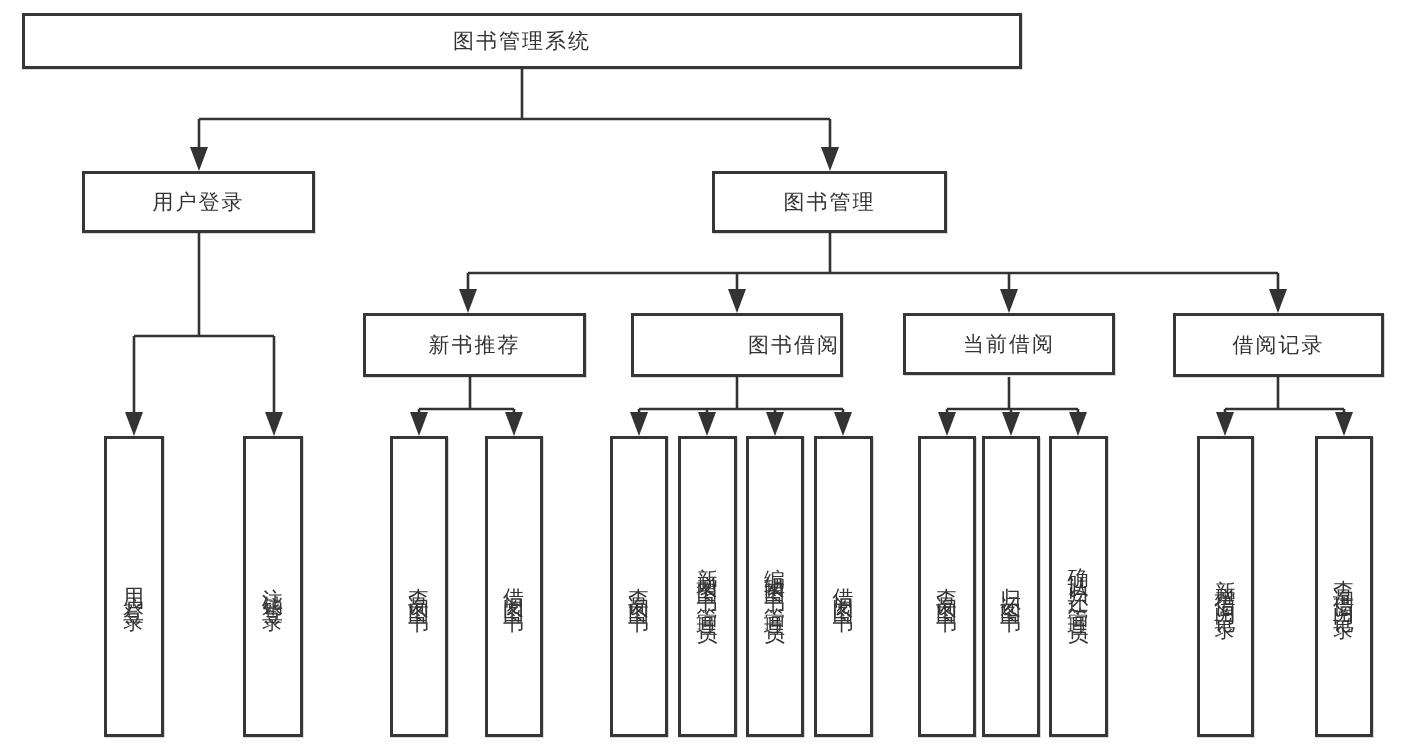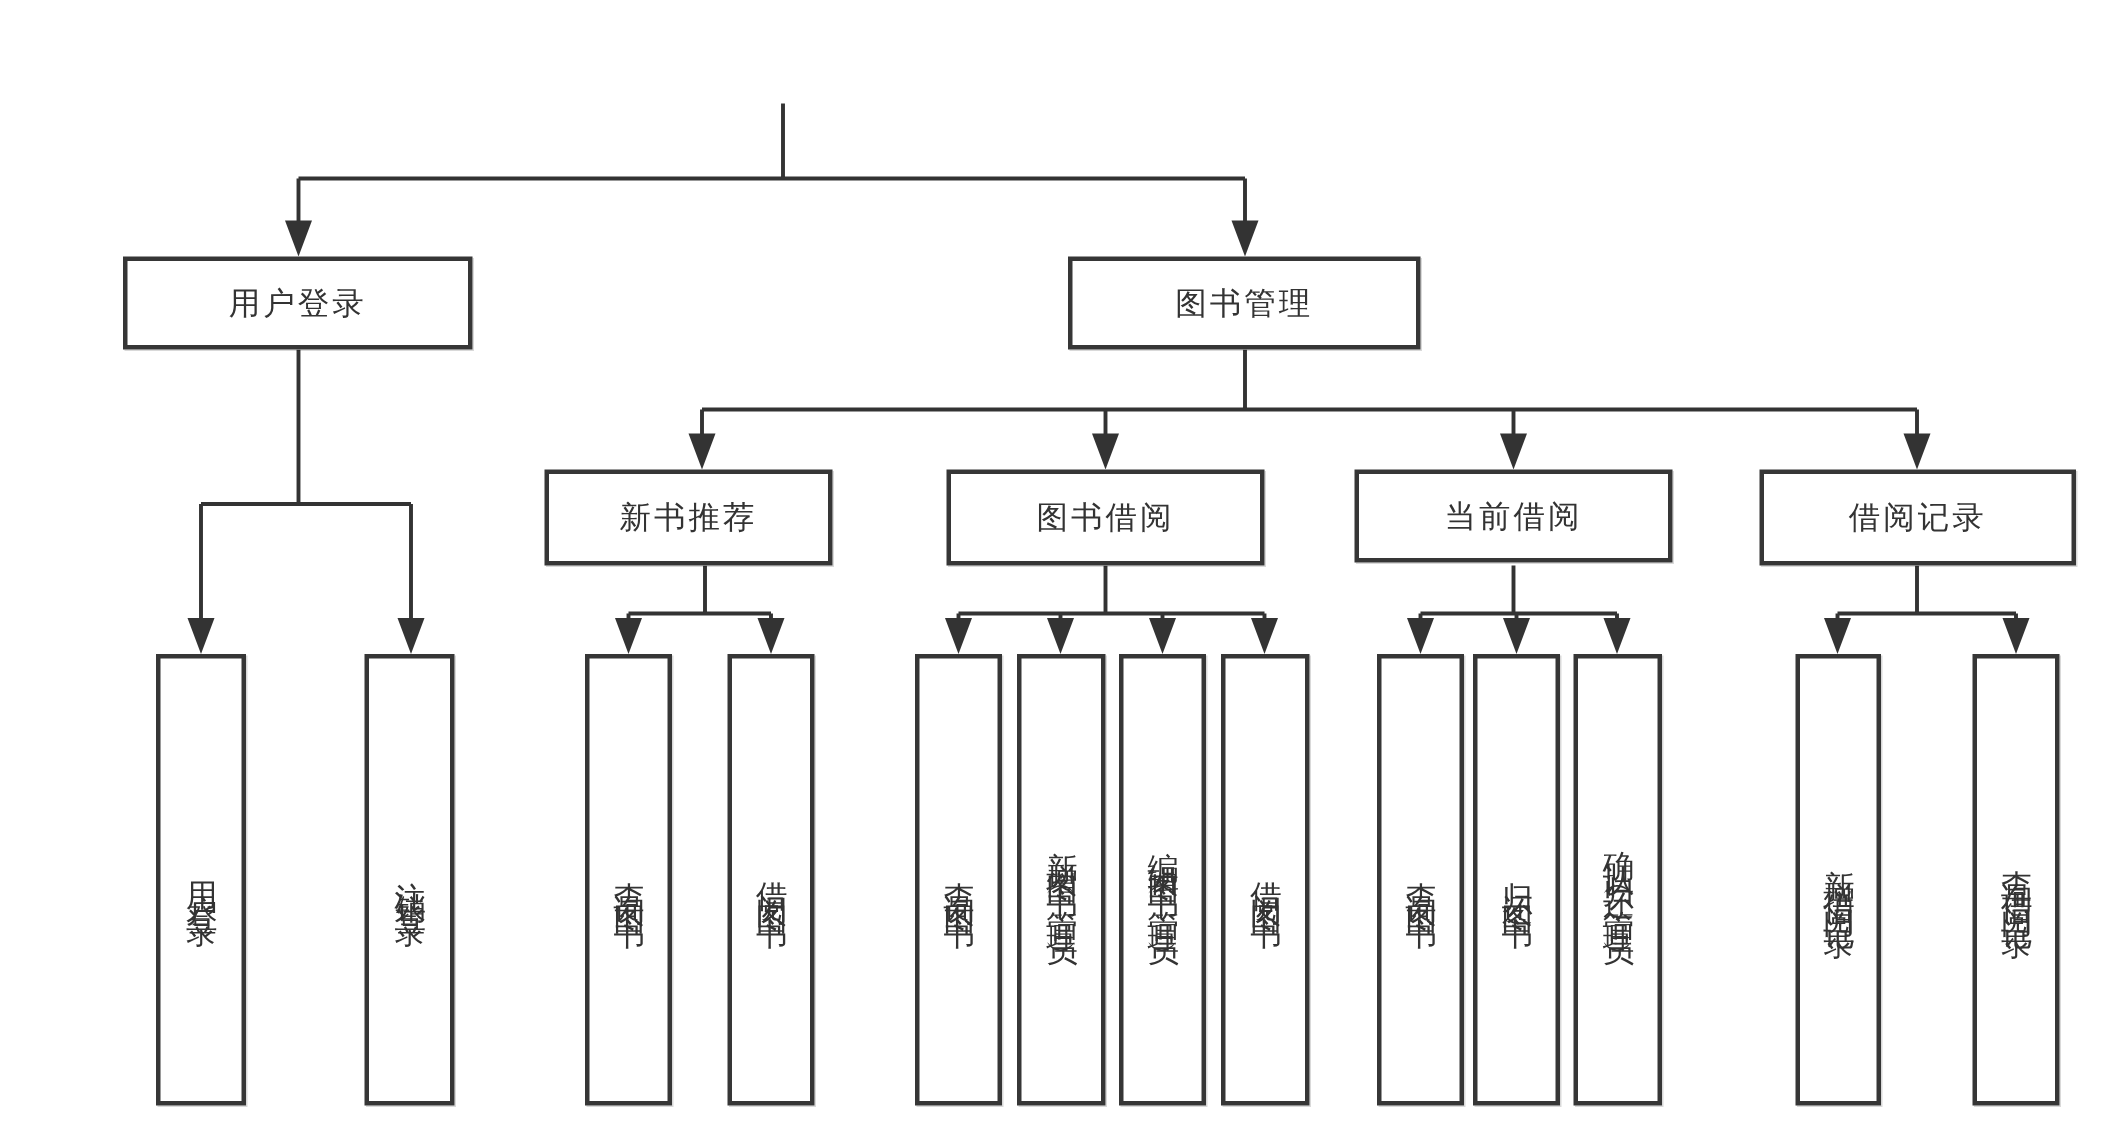--- a/index.html
+++ b/index.html
@@ -38,22 +38,22 @@
     text-orientation: mixed;
     letter-spacing: 8px;
     font-size: 21px;
     line-height: 1;
     white-space: nowrap;
   }
   
   #n-root   { left: 22px;   top: 13px;  width: 1000px; height: 56px; }
   #n-login  { left: 82px;   top: 171px; width: 233px;  height: 62px; }
   #n-mgmt   { left: 712px;  top: 171px; width: 235px;  height: 62px; }
-  #n-sec0   { left: 363px;  top: 313px; width: 192px;  height: 64px; }
-  #n-sec1   { left: 631px;  top: 313px; width: 212px;  height: 64px; }
+  #n-sec0   { left: 363px;  top: 313px; width: 223px;  height: 64px; }
+  #n-sec1   { left: 631px;  top: 313px; width: 212px;  height: 64px; justify-content: flex-end; }
   #n-sec2   { left: 903px;  top: 313px; width: 212px;  height: 62px; }
   #n-sec3   { left: 1173px; top: 313px; width: 211px;  height: 64px; }
   .leaf     { top: 436px; height: 301px; }
   #l-0  { left: 104px;  width: 60px; }
   #l-1  { left: 243px;  width: 60px; }
   #l-2  { left: 390px;  width: 58px; }
   #l-3  { left: 485px;  width: 58px; }
   #l-4  { left: 610px;  width: 58px; }
   #l-5  { left: 678px;  width: 59px; }
   #l-6  { left: 746px;  width: 58px; }
@@ -122,20 +122,23 @@
     <path d="M1009,377 V409 M947,409 H1078 M947,409 V417 M1011,409 V417 M1078,409 V417"></path>
     <polygon points="938,412 956,412 947,436"></polygon>
     <polygon points="1002,412 1020,412 1011,436"></polygon>
     <polygon points="1069,412 1087,412 1078,436"></polygon>
 
     <path d="M1278,377 V409 M1225,409 H1344 M1225,409 V417 M1344,409 V417"></path>
     <polygon points="1216,412 1234,412 1225,436"></polygon>
     <polygon points="1335,412 1353,412 1344,436"></polygon>
   </svg>
 
+  <div class="box hnode" id="n-root">
+    <span>图书管理系统</span>
+  </div>
 
   <div class="box hnode" id="n-login">
     <span>用户登录</span>
   </div>
   <div class="box hnode" id="n-mgmt">
     <span>图书管理</span>
   </div>
 
   <div class="box hnode" id="n-sec0">
     <span>新书推荐</span>

